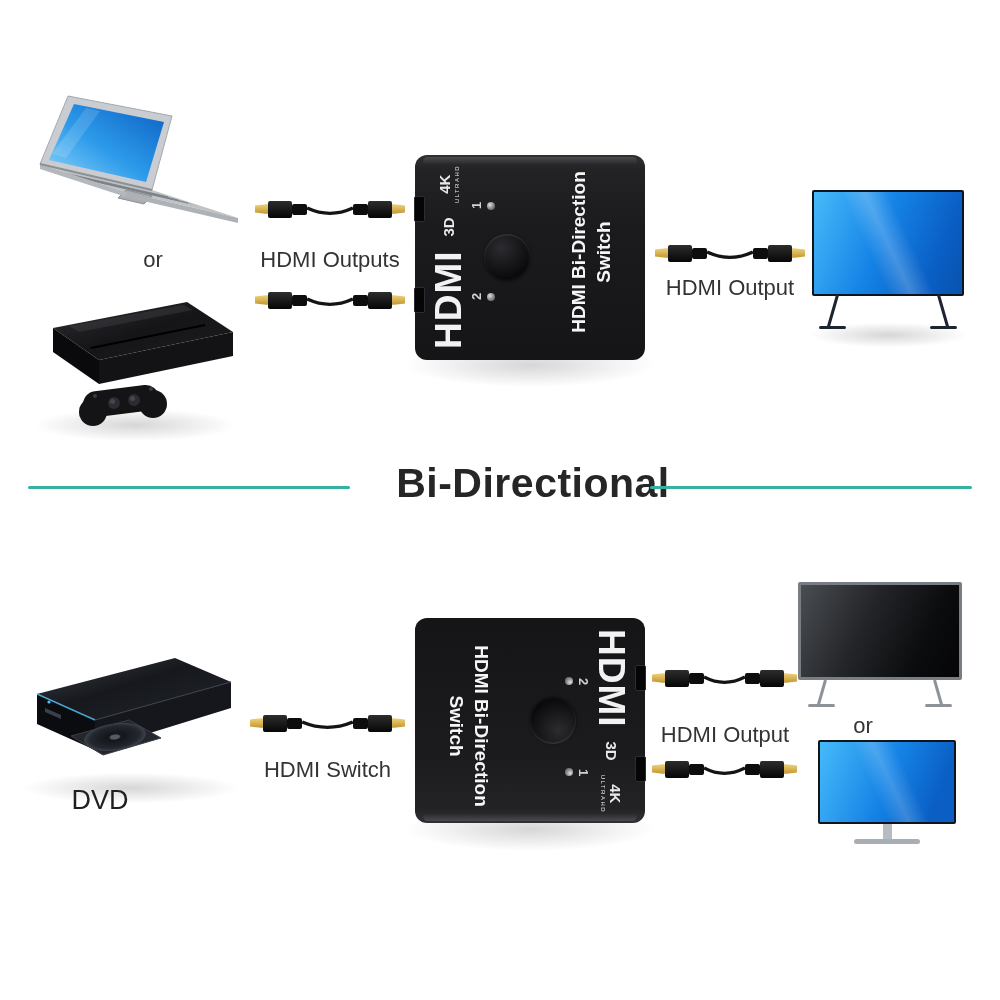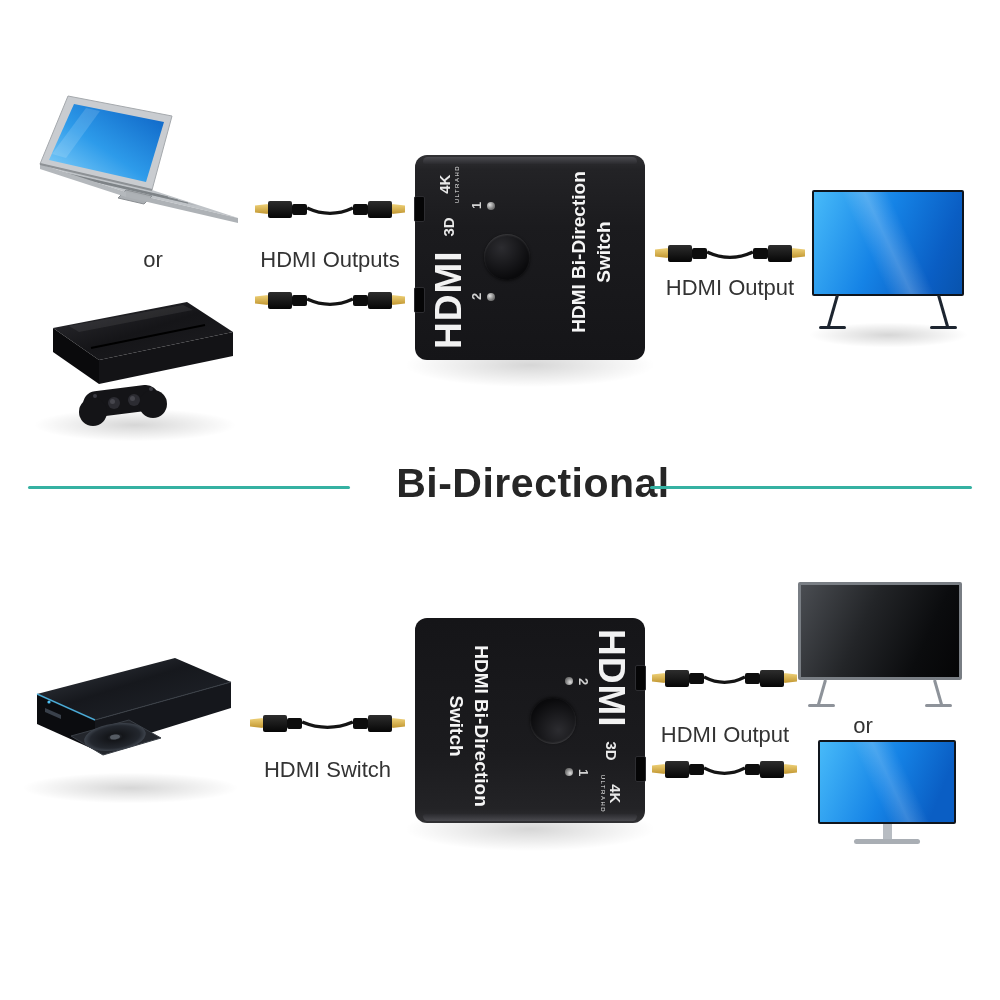--- a/index.html
+++ b/index.html
@@ -272,20 +272,21 @@
     <polygon points="70,82 206,44 206,70 70,112" fill="#15171c"></polygon>
     <line x1="12" y1="56" x2="70" y2="82" stroke="#4fc3f7" stroke-width="1.4" opacity="0.8"></line>
     <line x1="70" y1="82" x2="206" y2="44" stroke="#3a3f46" stroke-width="1.2"></line>
     <polygon points="20,70 36,77 36,81 20,74" fill="#39404a"></polygon>
     <circle cx="24" cy="64" r="1.6" fill="#4fc3f7"></circle>
     <polygon points="46,98 104,82 136,100 78,117" fill="#23262c" stroke="#3a3f46" stroke-width="1"></polygon>
     <ellipse cx="90" cy="99" rx="31" ry="13.5" fill="url(#discG)" transform="rotate(-8 90 99)"></ellipse>
     <ellipse cx="90" cy="99" rx="5" ry="2.4" fill="#555b63" transform="rotate(-8 90 99)"></ellipse>
   </svg>
 
+  <div class="lbl-big" style="left:35px; top:785px; width:130px;">DVD</div>
 
   <div class="cable" style="left:250px; top:712px; width:155px;">
     <div class="plug pl">
         <div class="tip"></div>
         <div class="shell"></div>
         <div class="boot"></div>
       </div>
     <svg class="wire" viewBox="0 0 40 20" preserveAspectRatio="none">
         <path d="M0,9 C 13,16 27,16 40,9" fill="none" stroke="#141414" stroke-width="3.2"></path>
       </svg>

